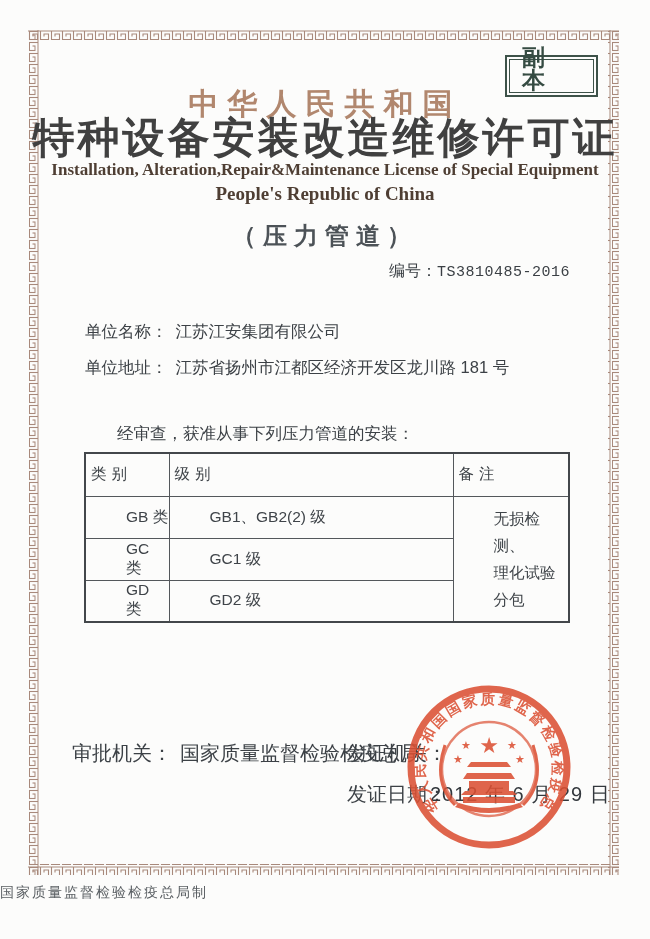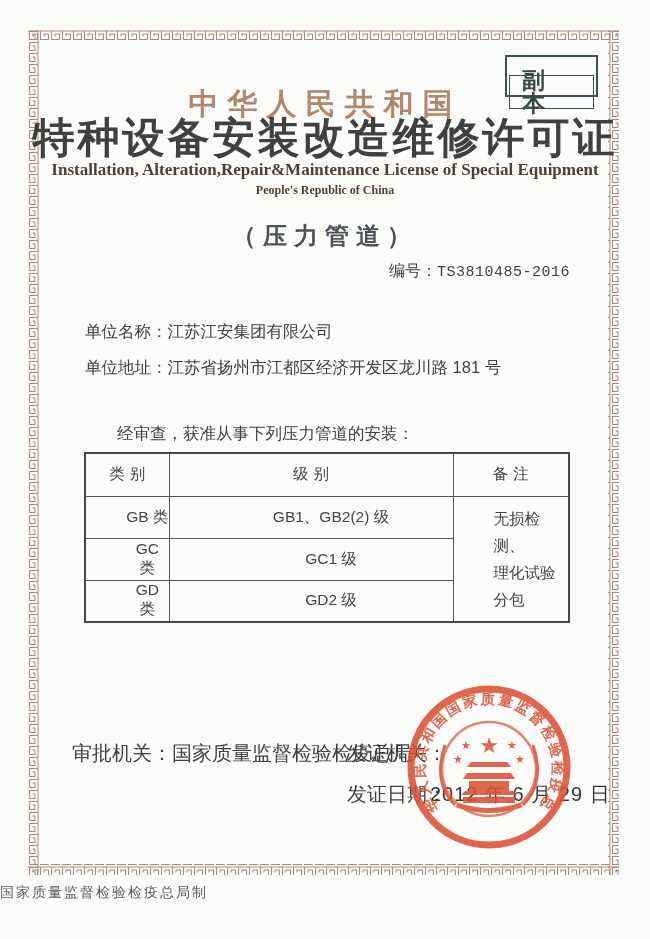--- a/index.html
+++ b/index.html
@@ -10,21 +10,21 @@
     font-family:"Liberation Sans", sans-serif;
     color:#3d4247;
   }
   .frame-svg { position:absolute; left:28px; top:30px; }
   .stamp-box {
     position:absolute; left:505px; top:55px; width:93px; height:42px;
     border:2.5px solid #3d5249; padding:2px;
   }
   .stamp-inner {
     width:100%; height:100%; border:1px solid #3d5249;
-    display:flex; align-items:center; justify-content:center;margin-top:16px;
+    display:flex; align-items:flex-end; justify-content:center;
   }
   .stamp-text {
     font-size:23px; font-weight:bold; color:#354b42;
     letter-spacing:12px; padding-left:12px; line-height:1;
   }
   .title-cn1 {
     position:absolute; top:84px; left:0; width:100%; text-align:center;
     font-size:30px; font-weight:bold; color:#b1876e; letter-spacing:9px;
   }
   .title-cn2 {
@@ -32,43 +32,43 @@
     font-size:42px; font-weight:bold; color:#404040; letter-spacing:3px;
   }
   .title-en1 {
     position:absolute; top:160px; left:0; width:100%; text-align:center;
     font-family:"Liberation Serif", serif;
     font-size:17px; font-weight:bold; color:#4e3e33;
   }
   .title-en2 {
     position:absolute; top:183px; left:0; width:100%; text-align:center;
     font-family:"Liberation Serif", serif;
-    font-size:12px; font-weight:bold; color:#4e3e33;
+    font-size:19px; font-weight:bold; color:#4e3e33;
   }
   .subtitle {
     position:absolute; top:220px; left:0; width:100%; text-align:center;
     font-size:24px; font-weight:bold; color:#4c5257; letter-spacing:7px;
   }
   .license-line {
     position:absolute; top:261px; right:80px;
     font-size:16px; color:#3a3f44;
   }
   .license-no { font-family:"Liberation Mono", monospace; font-size:15px; letter-spacing:0.5px; }
   .field-line { position:absolute; font-size:16.5px; color:#3c4146; white-space:nowrap; }
   .unit-name { left:85px; top:321px; }
   .unit-addr { left:85px; top:357px; }
   .approval-note { left:117px; top:423px; }
-  .field-label { }
+  .field-label { margin-right:8px; }
   .license-table {
     position:absolute; left:84px; top:452px; width:484px; height:171px;
     border-collapse:collapse; table-layout:fixed;
     font-size:15.5px; color:#3f4449;
   }
   .license-table th, .license-table td {
-    border:1.2px solid #53575b; text-align:center; vertical-align:middle;
+    border:1.2px solid #53575b; text-align:left; vertical-align:middle;
   }
   .license-table { border:2px solid #43474b; }
   .license-table th { font-weight:normal; letter-spacing:5px; padding-left:5px; height:43px; }
   .license-table td { height:42px;padding-left:40px; }
   .remark-cell { text-align:left !important; padding-left:13px; line-height:1.75; }
   .bottom-row1 { top:740px; }
   .bottom-row2 { top:781px; }
   .left-col   { left:72px; }
   .right-col  { left:347px; }
   .bottom-field { position:absolute; font-size:20px; color:#3c4146; white-space:nowrap; }

